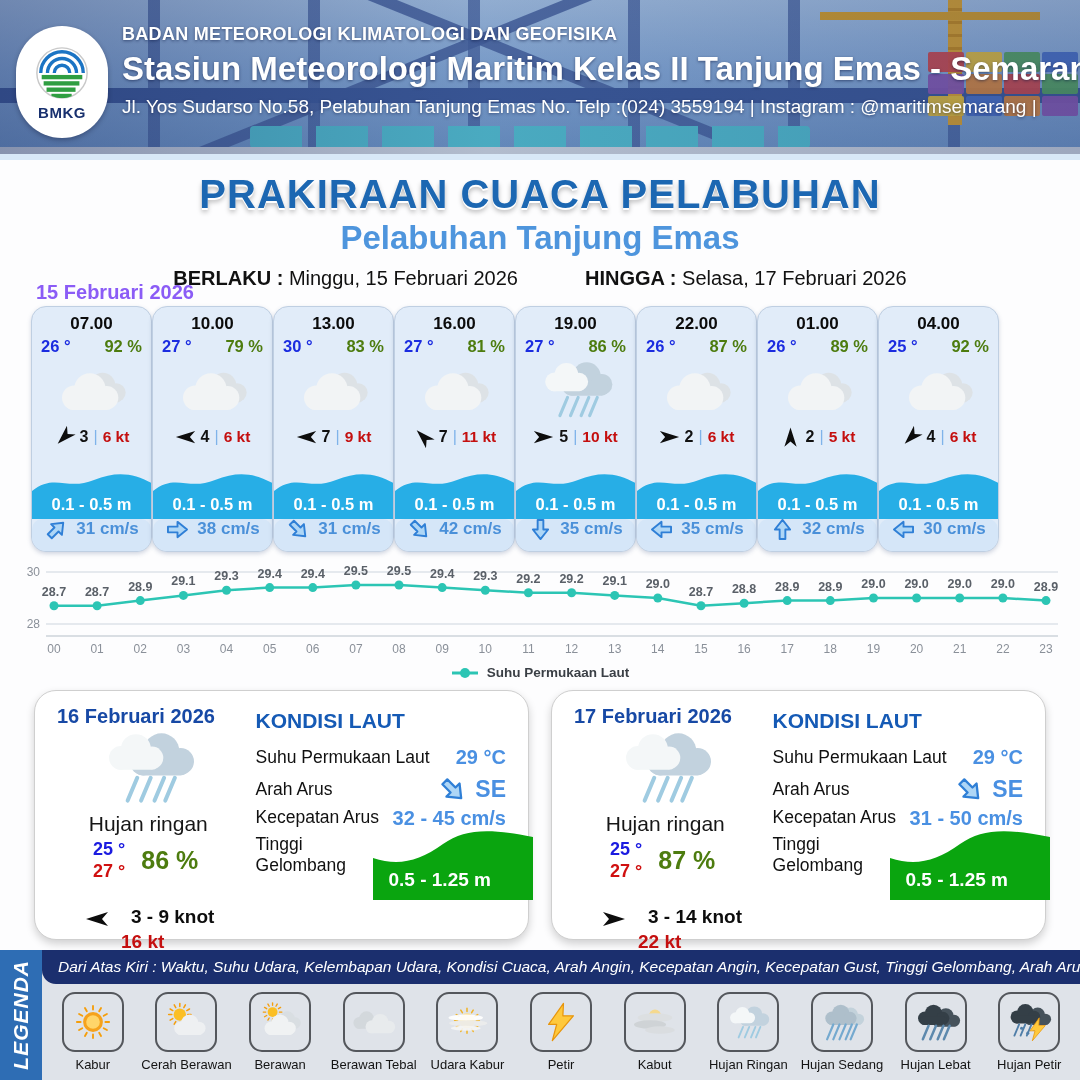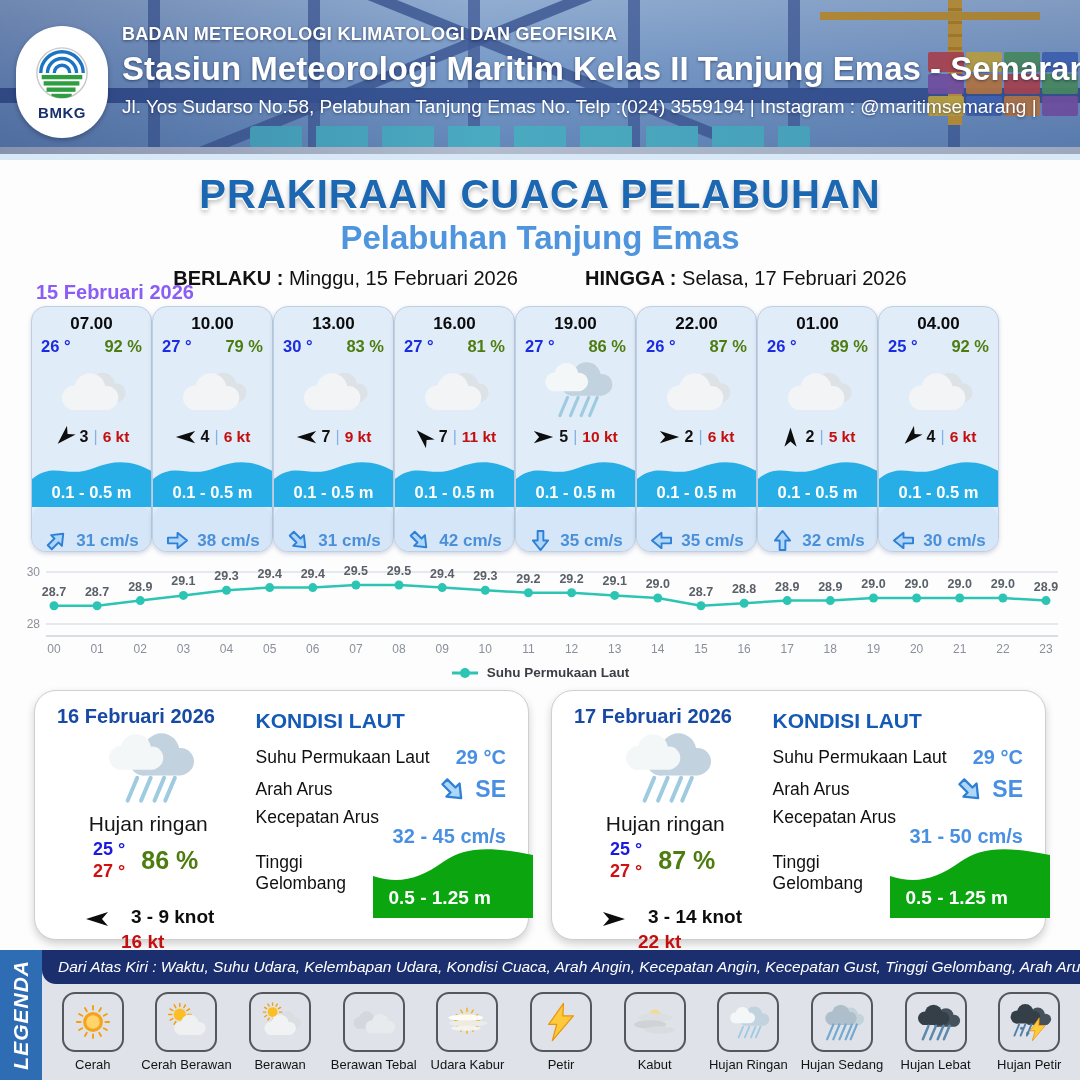--- a/index.html
+++ b/index.html
@@ -47,21 +47,21 @@
   .hc-hum { color:#4d7c0f; }
   .hc-icon { height:66px; display:flex; align-items:center; justify-content:center; }
   .hc-wind { height:30px; display:flex; align-items:center; justify-content:center; gap:5px; font-size:16px; font-weight:bold; }
   .hc-wind .wval { color:#111; }
   .hc-wind .sep { color:#7fb3ea; font-weight:normal; }
   .hc-wind .wspd { color:#c40f0f; font-size:15.5px; white-space:nowrap; }
   .dartwrap { display:inline-flex; align-items:center; justify-content:center; }
   .hc-wave { position:relative; height:54px; margin-top:auto; }
   .hc-wave svg { position:absolute; inset:0; }
   .hc-wave .wtxt { position:absolute; left:0; right:0; bottom:5px; text-align:center; color:#fff; font-weight:bold; font-size:16.5px; }
-  .hc-current { height:44px; display:flex; align-items:flex-end; justify-content:center; gap:7px; background:#d5e6f8;border-radius:10px; }
+  .hc-current { height:32px; display:flex; align-items:flex-start; justify-content:center; gap:7px; background:#d5e6f8;border-radius:10px; }
   .curwrap { display:inline-flex; }
   .hc-current .cspd { color:#4a90d9; font-weight:bold; font-size:17px; }
 
   
   .chart-wrap { position:absolute; left:18px; top:556px; width:1044px; }
   .chart-legend { display:flex; align-items:center; justify-content:center; gap:8px; margin-top:1px; font-size:13.5px; font-weight:bold; color:#3a3f45; }
 
   
   .days-row { position:absolute; left:34px; top:690px; width:1012px; display:flex; gap:22px; }
   .dcard { width:495px; height:250px; background:#ffffff; border:1px solid #cfcfcf; border-radius:22px; box-shadow:0 4px 8px rgba(0,0,0,.18); display:flex; padding:14px 20px 14px 22px; }
@@ -74,21 +74,21 @@
   .dc-tmin { color:#1b1be0; }
   .dc-tmax { color:#d01010; }
   .dc-hum { font-size:25px; font-weight:bold; color:#4d7c0f; }
   .dc-wind { display:flex; align-items:flex-end; gap:22px; margin:24px 0 0 28px; font-size:19px; font-weight:bold; color:#0d0d0d; }
   .dc-gust { margin:3px 0 0 64px; font-size:19px; font-weight:bold; color:#c40f0f; }
   .dc-right { flex:1; padding:4px 2px 0 16px; display:flex; flex-direction:column; }
   .sea-title { color:#155ab5; font-weight:bold; font-size:21px; margin-bottom:6px; }
   .sea-row { display:flex; justify-content:space-between; align-items:center; margin-top:7px; font-size:17.5px; color:#101010; }
   .sea-row.stack { flex-direction:row; align-items:stretch; margin-top:4px; }
   .sea-val { color:#4a90e2; font-weight:bold; font-size:20px; }
-  .sea-row.stack .sea-val { text-align:right; margin-top:18px; }
+  .sea-row.stack .sea-val { text-align:right; margin-top:0; }
   .sea-dirwrap { display:flex; align-items:center; gap:7px; }
   .sea-dir { color:#4a90e2; font-weight:bold; font-size:23px; }
   .sea-wavebox { position:relative; width:160px; height:72px; margin-left:auto; margin-top:-6px; }
   .sea-wavebox svg { position:absolute; inset:0; }
   .sea-wavebox .gtxt { position:absolute; left:0; right:0; bottom:9px; text-align:center; color:#fff; font-weight:bold; font-size:19px; }
 
   
   .legend-sec { position:absolute; left:0; top:950px; width:1080px; height:130px; background:#dfe3e9; }
   .legend-side { position:absolute; left:0; top:0; width:42px; height:130px; background:#2e6db4; display:flex; align-items:center; justify-content:center; }
   .legend-side span { writing-mode:vertical-rl; transform:rotate(180deg); color:#fff; font-weight:bold; font-style:italic; font-size:21px; letter-spacing:1px; }
@@ -813,21 +813,21 @@
               <line x1="22.0" y1="32.0" x2="16.0" y2="32.0" stroke="#f59e0b" stroke-width="3" stroke-linecap="round"></line>
               <line x1="24.7" y1="22.0" x2="19.5" y2="19.0" stroke="#f59e0b" stroke-width="3" stroke-linecap="round"></line>
               <line x1="32.0" y1="14.7" x2="29.0" y2="9.5" stroke="#f59e0b" stroke-width="3" stroke-linecap="round"></line>
               <line x1="42.0" y1="12.0" x2="42.0" y2="6.0" stroke="#f59e0b" stroke-width="3" stroke-linecap="round"></line>
               <line x1="52.0" y1="14.7" x2="55.0" y2="9.5" stroke="#f59e0b" stroke-width="3" stroke-linecap="round"></line>
               <line x1="59.3" y1="22.0" x2="64.5" y2="19.0" stroke="#f59e0b" stroke-width="3" stroke-linecap="round"></line>
               <circle cx="42" cy="32" r="16" fill="#f6a21c"></circle>
               <circle cx="42" cy="32" r="11" fill="#ffd56a"></circle>
             </svg>
           </div>
-   <div class="legend-label">Cerah</div>
+   <div class="legend-label">Kabur</div>
  </div>
  <div class="legend-item">
    <div class="legend-tile">
             <svg viewBox="0 0 84 64" width="52" height="42">
               <line x1="45.0" y1="20.0" x2="50.0" y2="20.0" stroke="#f59e0b" stroke-width="2.5" stroke-linecap="round"></line>
               <line x1="43.3" y1="26.5" x2="47.6" y2="29.0" stroke="#f59e0b" stroke-width="2.5" stroke-linecap="round"></line>
               <line x1="38.5" y1="31.3" x2="41.0" y2="35.6" stroke="#f59e0b" stroke-width="2.5" stroke-linecap="round"></line>
               <line x1="32.0" y1="33.0" x2="32.0" y2="38.0" stroke="#f59e0b" stroke-width="2.5" stroke-linecap="round"></line>
               <line x1="25.5" y1="31.3" x2="23.0" y2="35.6" stroke="#f59e0b" stroke-width="2.5" stroke-linecap="round"></line>
               <line x1="20.7" y1="26.5" x2="16.4" y2="29.0" stroke="#f59e0b" stroke-width="2.5" stroke-linecap="round"></line>

